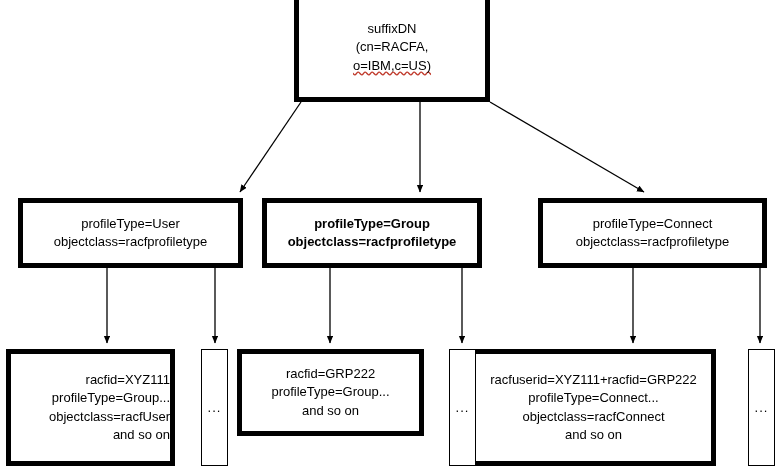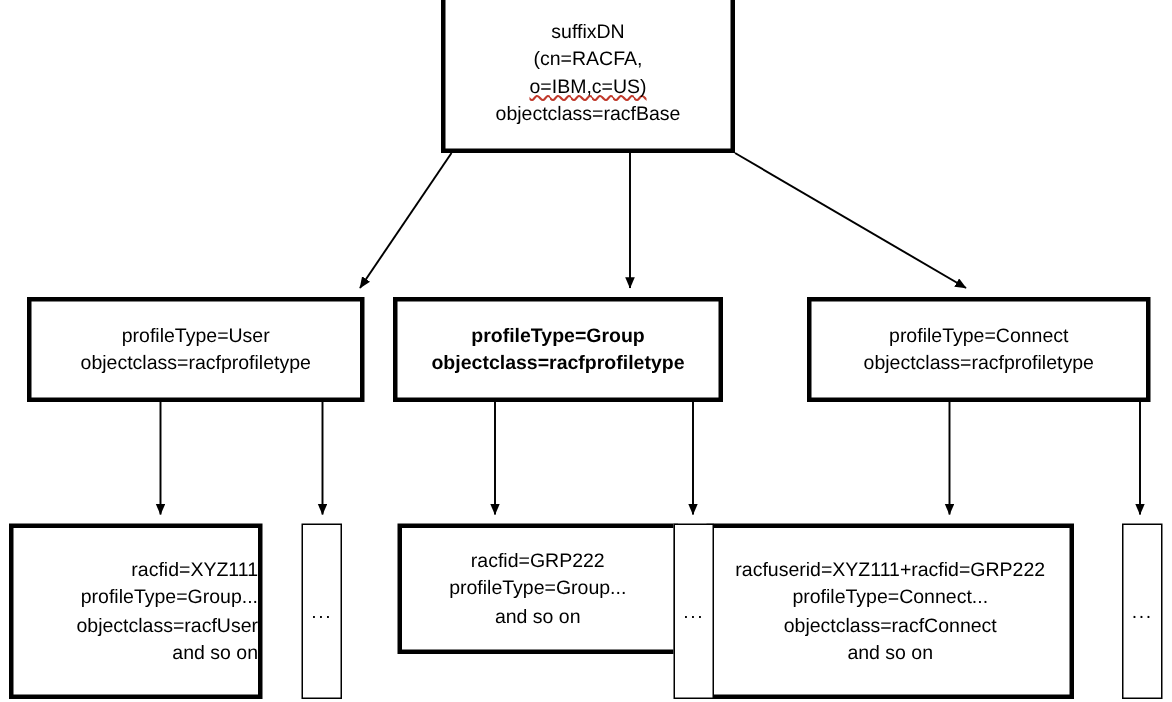--- a/index.html
+++ b/index.html
@@ -22,21 +22,21 @@
     position: absolute;
     left: 0;
     top: 0;
     width: 781px;
     height: 468px;
     pointer-events: none;
   }
   .node {
     position: absolute;
     box-sizing: border-box;
-    border: 3px solid #000000;
+    border: 5px solid #000000;
     background: #ffffff;
     display: flex;
     flex-direction: column;
     align-items: center;
     justify-content: center;
     text-align: center;
     line-height: 1.42;
     font-size: 13px;
     color: #000000;
   }
@@ -90,21 +90,20 @@
         <line x1="462" y1="268" x2="462" y2="343" stroke="#000000" stroke-width="1.3" marker-end="url(#arrowhead)"></line>
         <line x1="633" y1="268" x2="633" y2="343" stroke="#000000" stroke-width="1.3" marker-end="url(#arrowhead)"></line>
         <line x1="760" y1="268" x2="760" y2="343" stroke="#000000" stroke-width="1.3" marker-end="url(#arrowhead)"></line>
       </g>
   </svg>
 
   <div class="node top-node" id="node-root" style="left: 294px; top: -2px; width: 196px; height: 104px;">
       <span class="line">suffixDN</span>
       <span class="line">(cn=RACFA,</span>
       <span class="line misspell">o=IBM,c=US)</span>
-      <span class="line">objectclass=racfBase</span>
     </div>
 
   <div class="node" id="node-l2-0" style="left: 18px; top: 198px; width: 225px; height: 70px;">
       <span class="line">profileType=User</span>
       <span class="line">objectclass=racfprofiletype</span>
     </div>
   <div class="node" id="node-l2-1" style="left: 262px; top: 198px; width: 220px; height: 70px; font-weight: bold;">
       <span class="line">profileType=Group</span>
       <span class="line">objectclass=racfprofiletype</span>
     </div>
@@ -112,21 +111,21 @@
       <span class="line">profileType=Connect</span>
       <span class="line">objectclass=racfprofiletype</span>
     </div>
 
   <div class="node" id="node-l3-0" style="left: 6px; top: 349px; width: 169px; height: 117px; align-items: flex-end;">
       <span class="line">racfid=XYZ111</span>
       <span class="line">profileType=Group...</span>
       <span class="line">objectclass=racfUser</span>
       <span class="line">and so on</span>
     </div>
-  <div class="node" id="node-l3-1" style="left: 265px; top: 349px; width: 187px; height: 87px; align-items: center;">
+  <div class="node" id="node-l3-1" style="left: 237px; top: 349px; width: 187px; height: 87px; align-items: center;">
       <span class="line">racfid=GRP222</span>
       <span class="line">profileType=Group...</span>
       <span class="line">and so on</span>
     </div>
   <div class="node" id="node-l3-2" style="left: 471px; top: 349px; width: 245px; height: 117px;">
       <span class="line">racfuserid=XYZ111+racfid=GRP222</span>
       <span class="line">profileType=Connect...</span>
       <span class="line">objectclass=racfConnect</span>
       <span class="line">and so on</span>
     </div>

